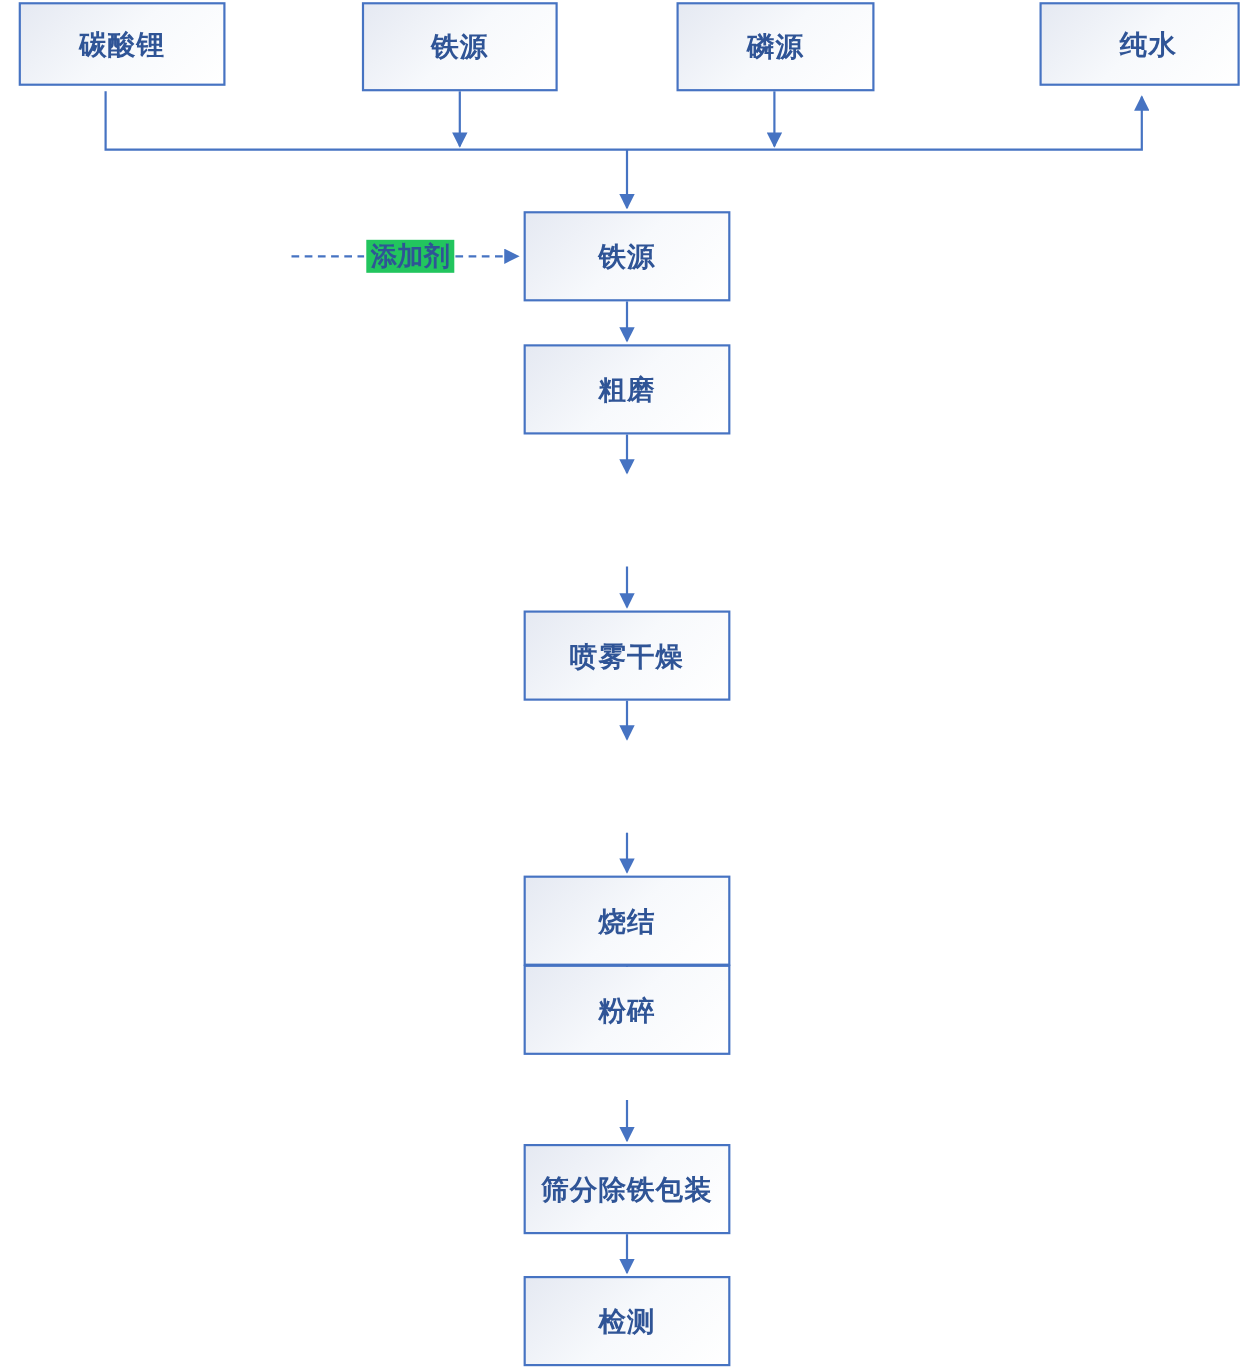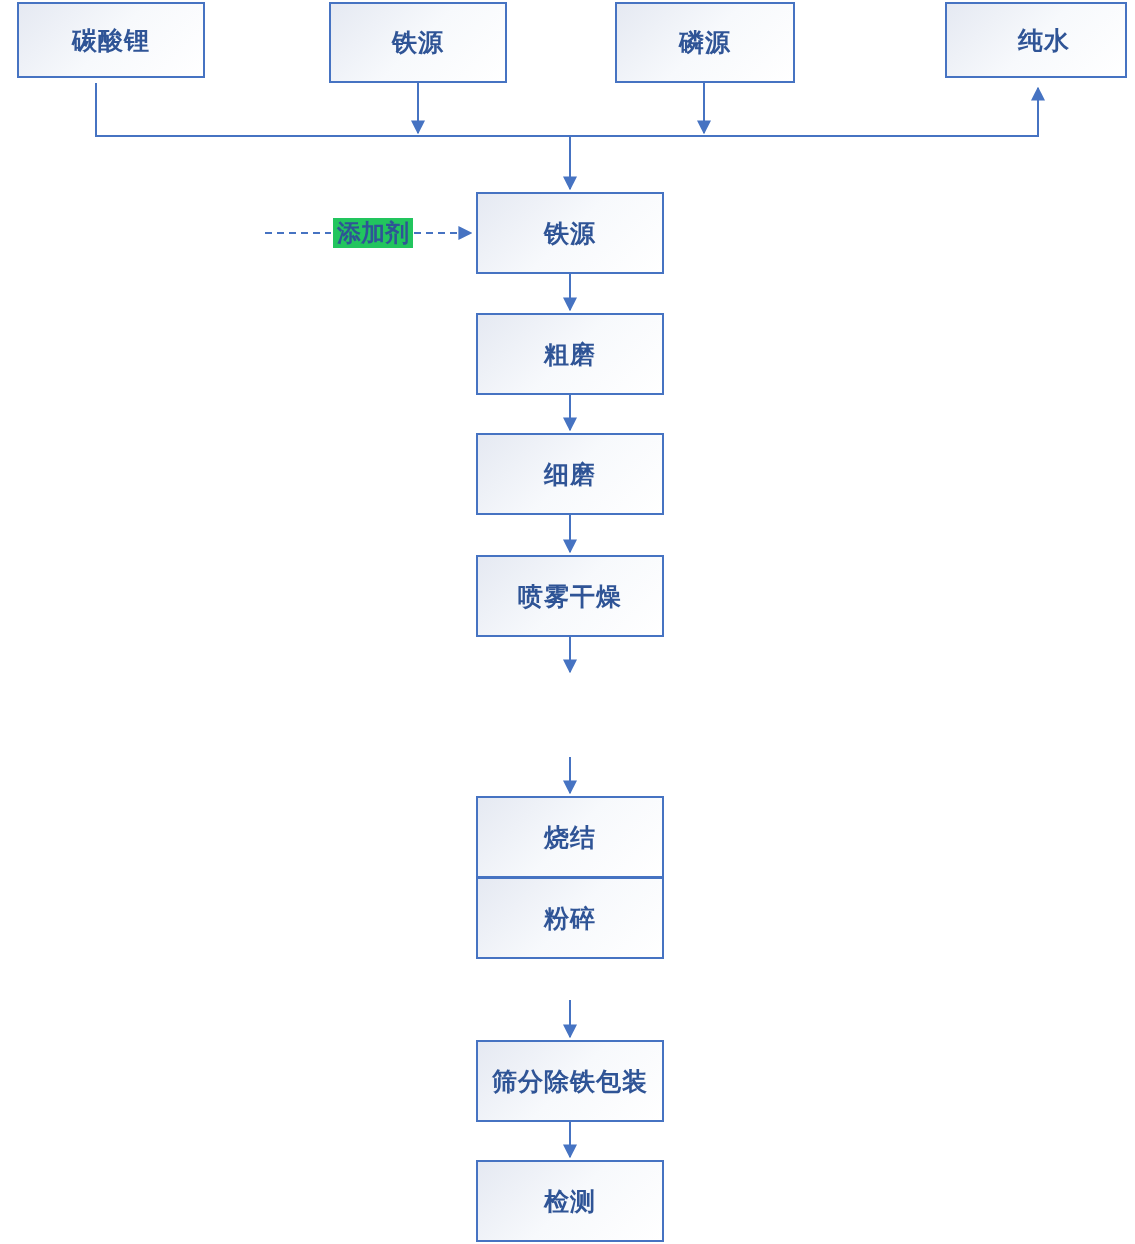--- a/index.html
+++ b/index.html
@@ -100,23 +100,20 @@
   <div class="additive-label">
     <span>添加剂</span>
   </div>
 
   <div class="node chain n-c0">
     <span>铁源</span>
   </div>
   <div class="node chain n-c1">
     <span>粗磨</span>
   </div>
-  <div class="node chain n-c2">
-    <span>细磨</span>
-  </div>
   <div class="node chain n-c3">
     <span>喷雾干燥</span>
   </div>
   <div class="node chain n-c5">
     <span>烧结</span>
   </div>
   <div class="node chain n-c6">
     <span>粉碎</span>
   </div>
   <div class="node chain n-c7">

